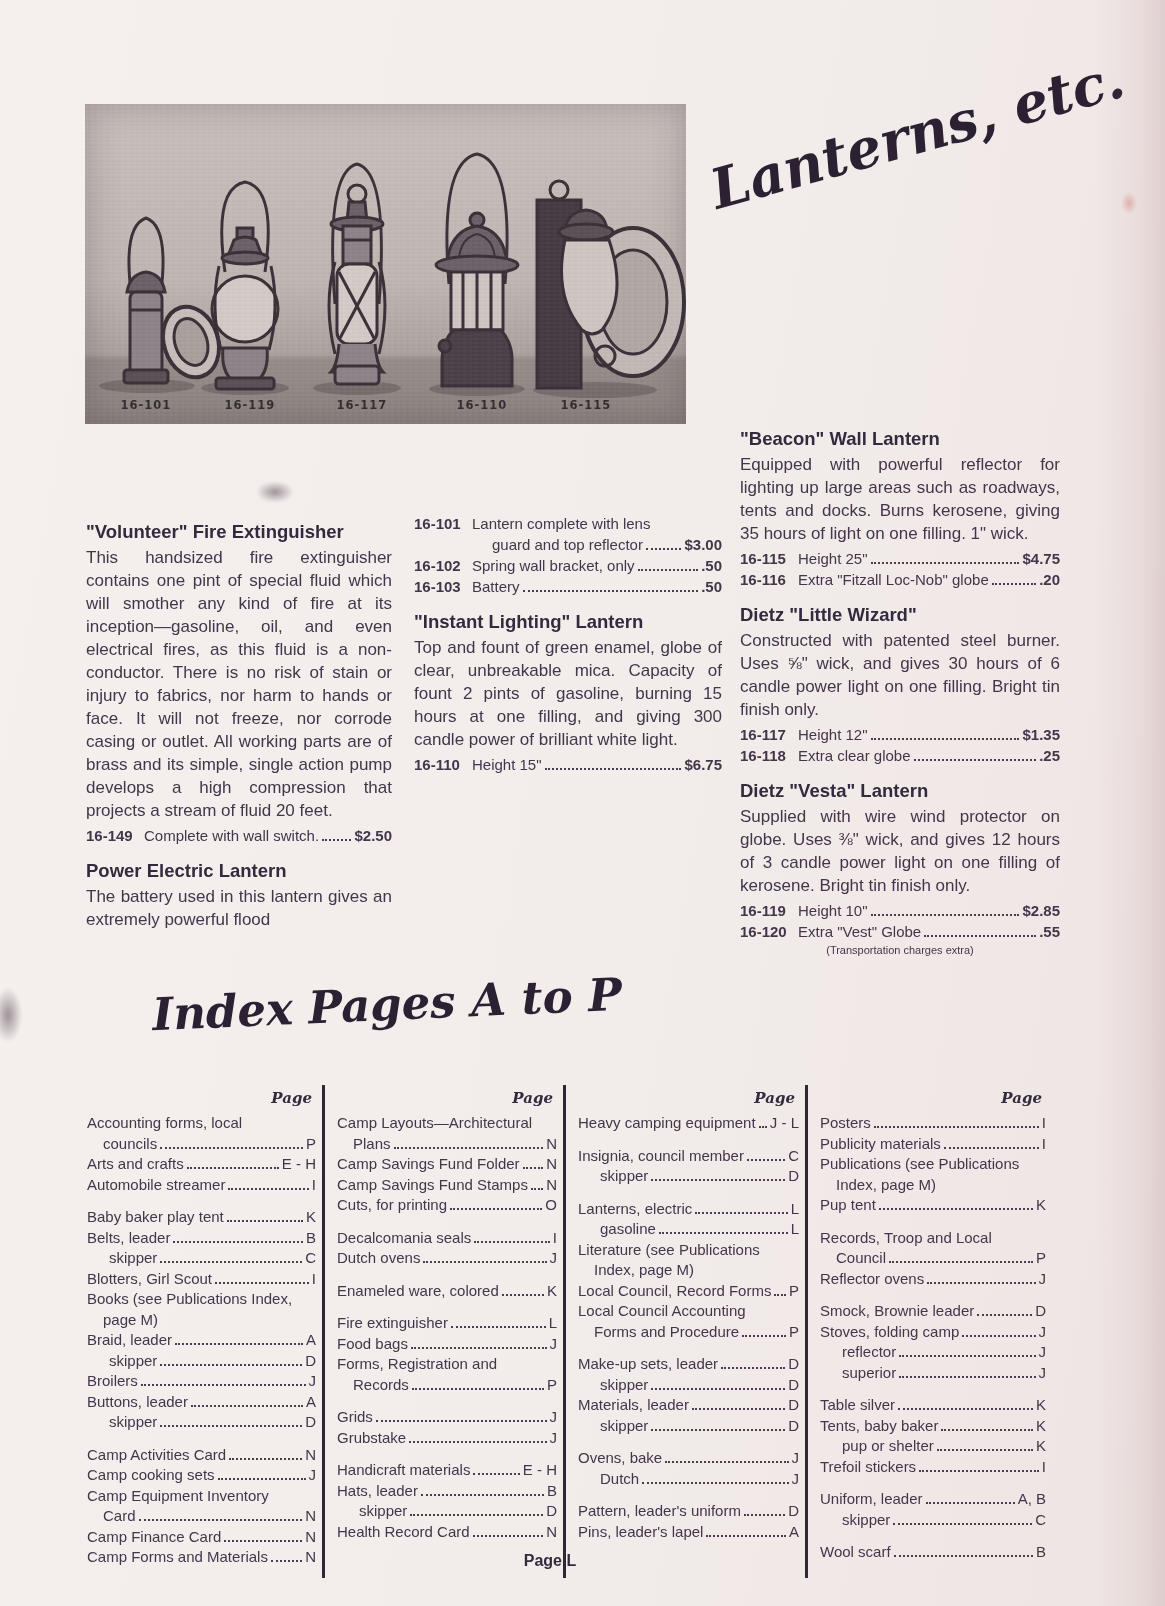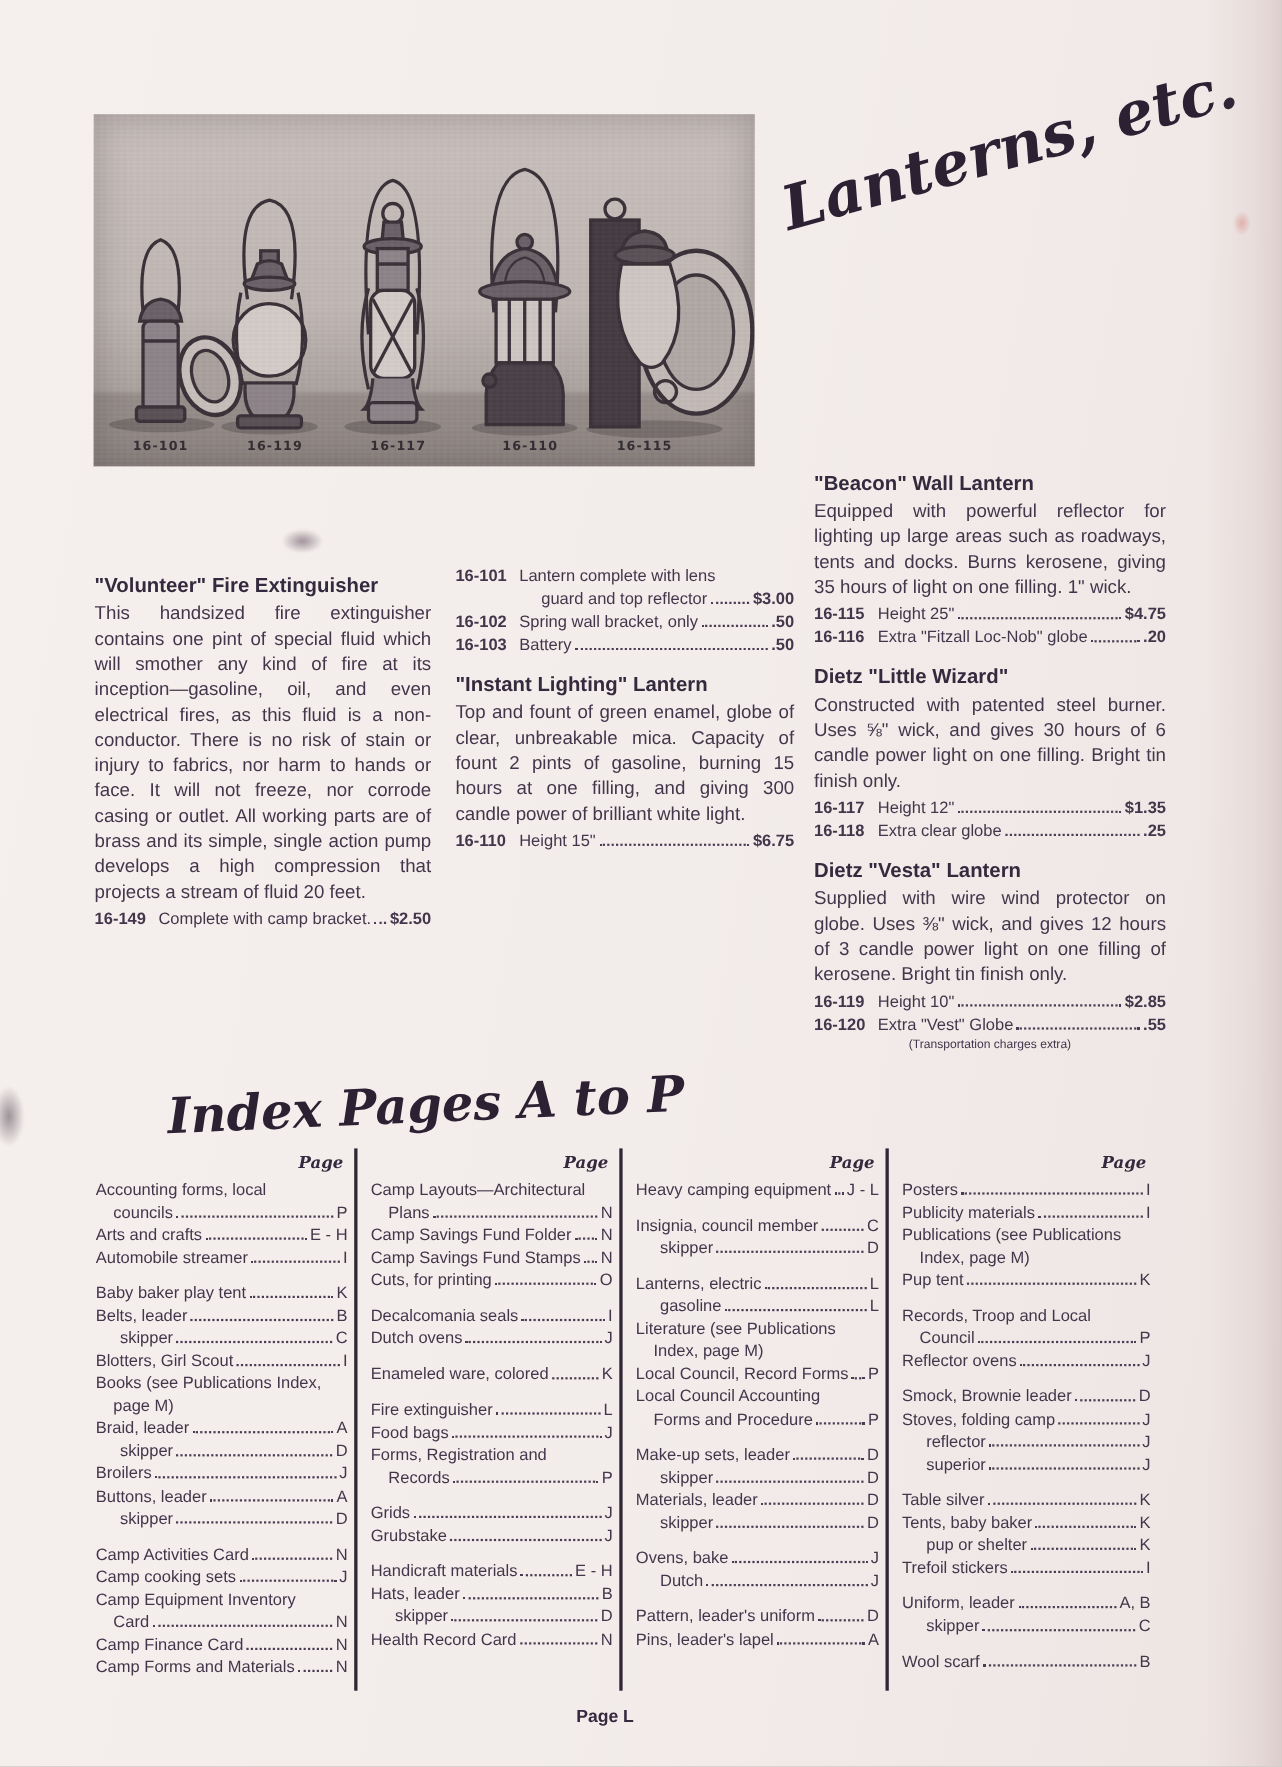--- a/index.html
+++ b/index.html
@@ -38,21 +38,21 @@
   .pbody{font-size:17px;line-height:23px;text-align:justify;}
   .pbody + .pitem{margin-top:3px;}
   .pitem{display:flex;align-items:baseline;font-size:15px;line-height:21px;}
   .pcode{font-weight:700;min-width:58px;flex:none;}
   .pitem2{padding-left:78px;}
   .leader{flex:1;border-bottom:2px dotted #4a3c52;margin:0 3px 3px 3px;min-width:5px;}
   .pprice{font-weight:700;flex:none;}
   .pnote{font-weight:400;font-size:11px;text-align:center;margin-top:2px;}
 
   
-  .index{position:absolute;left:85px;top:1044px;width:967px;
+  .index{position:absolute;left:85px;top:1085px;width:967px;
         display:grid;grid-template-columns:237px 241px 242px 247px;}
   .icol{padding:4px 6px 10px 2px;}
   .icol + .icol{border-left:3px solid #2f2733;padding-left:12px;}
   .ipage{font-family:"DejaVu Serif",serif;font-style:italic;font-weight:700;font-size:15px;
         text-align:right;margin-bottom:6px;color:#342a3e;padding-right:4px;}
   .ient{display:flex;align-items:baseline;font-size:15px;line-height:20.5px;}
   .iind{padding-left:22px;}
   .iline1{font-size:15px;line-height:20.5px;}
   .icont{padding-left:16px;}
   .igap{height:12px;}
@@ -159,24 +159,28 @@
 
   <div class="script-lanterns">Lanterns, etc.</div>
   <div class="script-index">Index Pages A to P</div>
 
   <div class="col col-left">
       <div class="product-sec">
         <div class="phead">"Volunteer" Fire Extinguisher</div>
         <div class="pbody">This handsized fire extinguisher contains one pint of special fluid which will smother any kind of fire at its inception—gasoline, oil, and even electrical fires, as this fluid is a non-conductor. There is no risk of stain or injury to fabrics, nor harm to hands or face. It will not freeze, nor corrode casing or outlet. All working parts are of brass and its simple, single action pump develops a high compression that projects a stream of fluid 20 feet.</div>
         <div class="pitem">
           <span class="pcode">16-149</span>
-          <span class="pdesc">Complete with camp bracket.</span>
+          <span class="pdesc">Complete with wall switch.</span>
           <span class="leader"></span>
           <span class="pprice">$2.50</span>
         </div>
+      </div>
+      <div class="product-sec">
+        <div class="phead">Power Electric Lantern</div>
+        <div class="pbody">The battery used in this lantern gives an extremely powerful flood</div>
       </div>
     </div>
   <div class="col col-mid">
       <div class="product-sec">
         <div class="pitem">
           <span class="pcode">16-101</span>
           <span class="pdesc">Lantern complete with lens</span>
         </div>
         <div class="pitem pitem2">
           <span class="pdesc">guard and top reflector</span>

